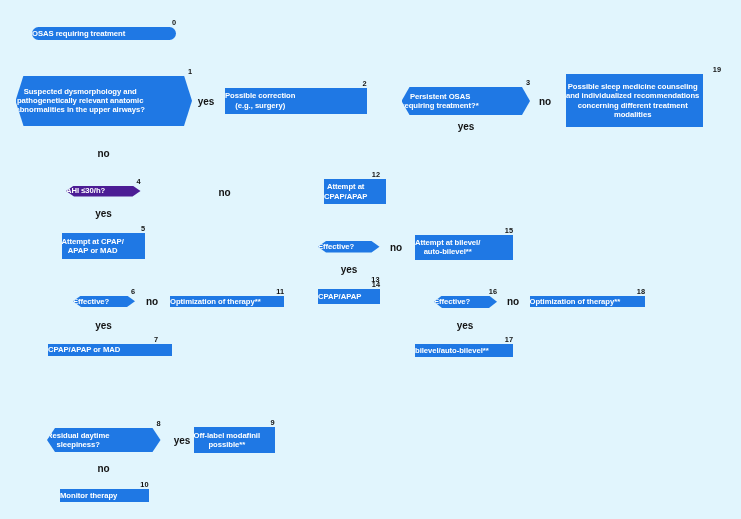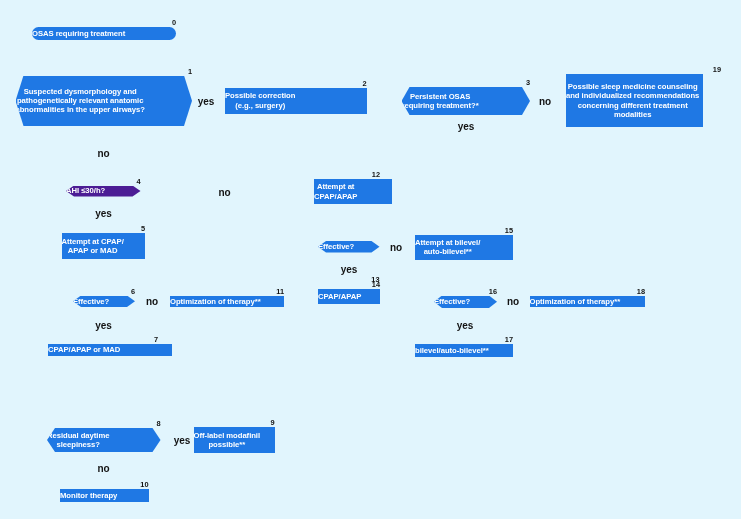--- a/index.html
+++ b/index.html
@@ -50,21 +50,21 @@
         <span class="lbl">Possible sleep medicine counseling
 and individualized recommendations
 concerning different treatment
 modalities</span>
       </div>
       <div class="num" style="left: 721px; top: 65px;">19</div>
       <div class="node" style="left: 66px; top: 185.5px; width: 74.5px; height: 11px; background: #4c1d95; clip-path: polygon(0% 50%, 10.7383% 0%, 89.2617% 0%, 100% 50%, 89.2617% 100%, 10.7383% 100%);">
         <span class="lbl">AHI ≤30/h?</span>
       </div>
       <div class="num" style="left: 140.5px; top: 176.5px;">4</div>
-      <div class="node" style="left: 314px; top: 179px; width: 78px; height: 25px; background: rgb(31, 120, 228);">
+      <div class="node" style="left: 324px; top: 179px; width: 62px; height: 25px; background: rgb(31, 120, 228);">
         <span class="lbl">Attempt at
 CPAP/APAP</span>
       </div>
       <div class="num" style="left: 380px; top: 170px;">12</div>
       <div class="node" style="left: 61.5px; top: 233px; width: 83.5px; height: 25.5px; background: rgb(31, 120, 228);">
         <span class="lbl">Attempt at CPAP/
 APAP or MAD</span>
       </div>
       <div class="num" style="left: 145px; top: 224px;">5</div>
       <div class="node" style="left: 318px; top: 241px; width: 61.5px; height: 11.5px; background: rgb(31, 120, 228); clip-path: polygon(0% 50%, 13.0081% 0%, 86.9919% 0%, 100% 50%, 86.9919% 100%, 13.0081% 100%);">

